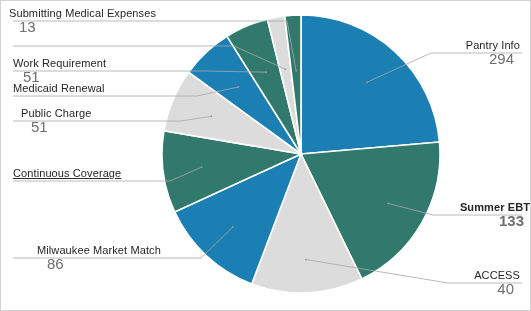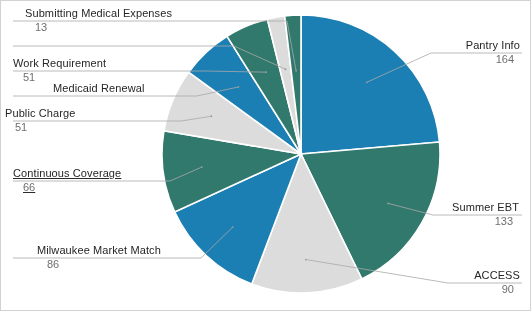--- a/index.html
+++ b/index.html
@@ -25,21 +25,21 @@
     white-space:nowrap;
   }
   .lbl .name{
     display:block;
     font-size:11px;
     color:#262626;
     letter-spacing:0.1px;
   }
   .lbl .val{
     display:block;
-    font-size:11px;
+    font-size:15px;
     color:#6f6f6f;
     margin-top:2px;
   }
   .lbl.left .name,.lbl.left .val{text-align:left;}
   .lbl.left .val{padding-left:10px;}
   .lbl.right{text-align:right;}
   .lbl.right .name,.lbl.right .val{}
   .lbl.right .val{padding-right:6px;}
 </style>
 </head>
@@ -89,60 +89,59 @@
         <line x1="12" y1="95" x2="196" y2="95" stroke="#a8a8a8" stroke-width="0.8"></line>
         <line x1="12" y1="120" x2="180" y2="120" stroke="#a8a8a8" stroke-width="0.8"></line>
         <line x1="12" y1="180" x2="169" y2="180" stroke="#a8a8a8" stroke-width="0.8"></line>
         <line x1="12" y1="257" x2="200" y2="257" stroke="#a8a8a8" stroke-width="0.8"></line>
         <line x1="430" y1="52" x2="521" y2="52" stroke="#a8a8a8" stroke-width="0.8"></line>
         <line x1="432" y1="214" x2="521" y2="214" stroke="#a8a8a8" stroke-width="0.8"></line>
         <line x1="447" y1="282" x2="521" y2="282" stroke="#a8a8a8" stroke-width="0.8"></line>
       </g>
   </svg>
 
-  <div class="lbl left" style="left:24px;top:6px;">
+  <div class="lbl left" style="left:8px;top:6px;">
     <span class="name">Submitting Medical Expenses</span>
     <span class="val">13</span>
   </div>
 
   <div class="lbl left" style="left:12px;top:31px;">
   </div>
 
   <div class="lbl left" style="left:12px;top:56px;">
     <span class="name">Work Requirement</span>
     <span class="val">51</span>
   </div>
 
-  <div class="lbl left" style="left:12px;top:81px;margin-left:40px;">
+  <div class="lbl left" style="left:12px;top:81px;">
     <span class="name">Medicaid Renewal</span>
   </div>
 
-  <div class="lbl left" style="left:4px;top:106px;">
+  <div class="lbl left" style="left:20px;top:106px;">
     <span class="name">Public Charge</span>
     <span class="val">51</span>
   </div>
 
   <div class="lbl left" style="left:12px;top:166px;text-decoration:underline;">
     <span class="name">Continuous Coverage</span>
-    <span class="val">66</span>
   </div>
 
   <div class="lbl left" style="left:12px;top:243px;margin-left:24px;">
     <span class="name">Milwaukee Market Match</span>
     <span class="val">86</span>
   </div>
 
   <div class="lbl right" style="right:10px;top:38px;">
     <span class="name">Pantry Info</span>
-    <span class="val">164</span>
+    <span class="val">294</span>
   </div>
 
-  <div class="lbl right" style="right:11px;top:200px;">
+  <div class="lbl right" style="right:0;top:200px;font-weight:bold;">
     <span class="name">Summer EBT</span>
     <span class="val">133</span>
   </div>
 
   <div class="lbl right" style="right:10px;top:268px;">
     <span class="name">ACCESS</span>
-    <span class="val">90</span>
+    <span class="val">40</span>
   </div>
 
 </div>
 
 </body></html>

